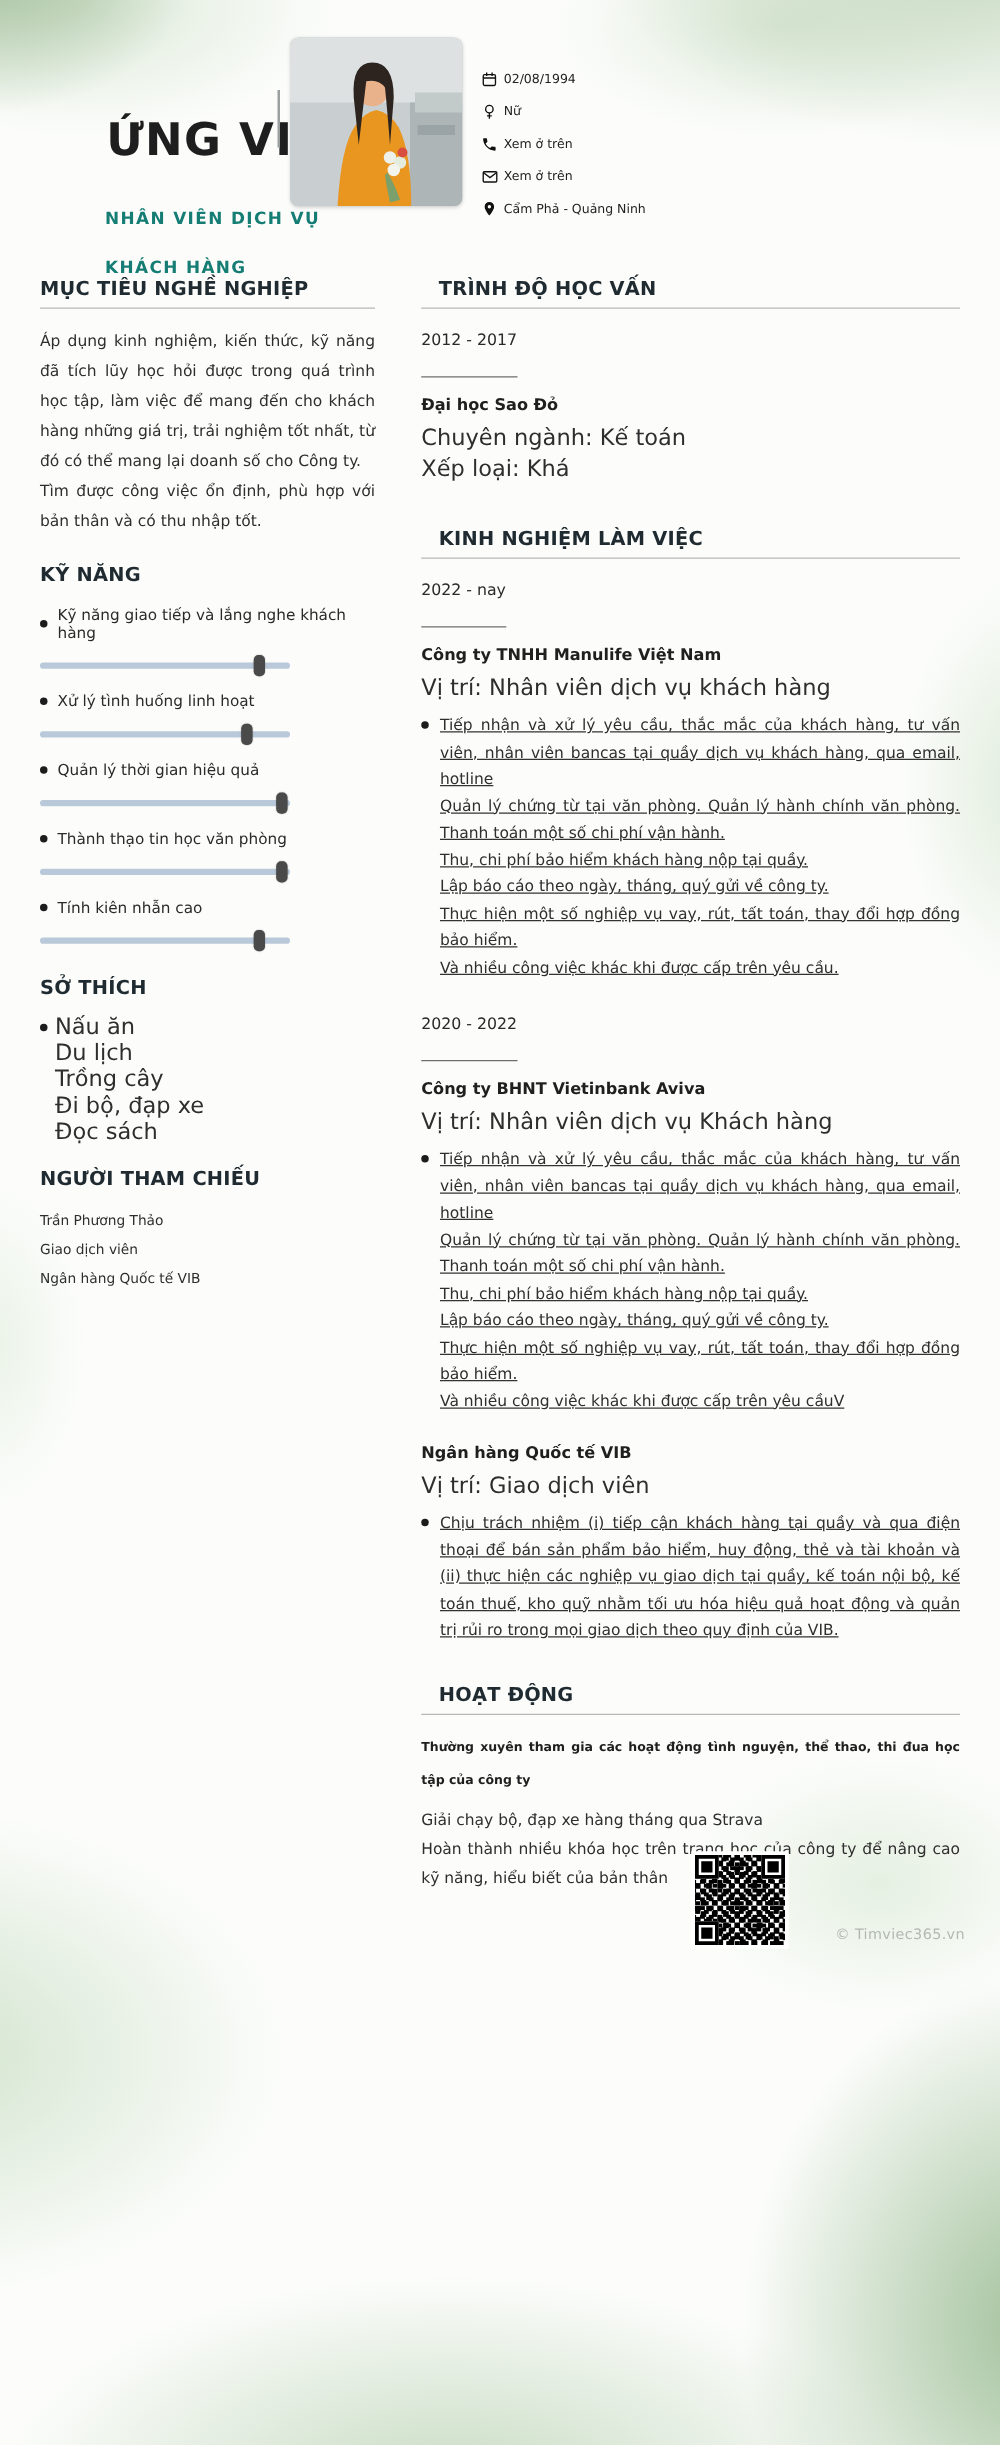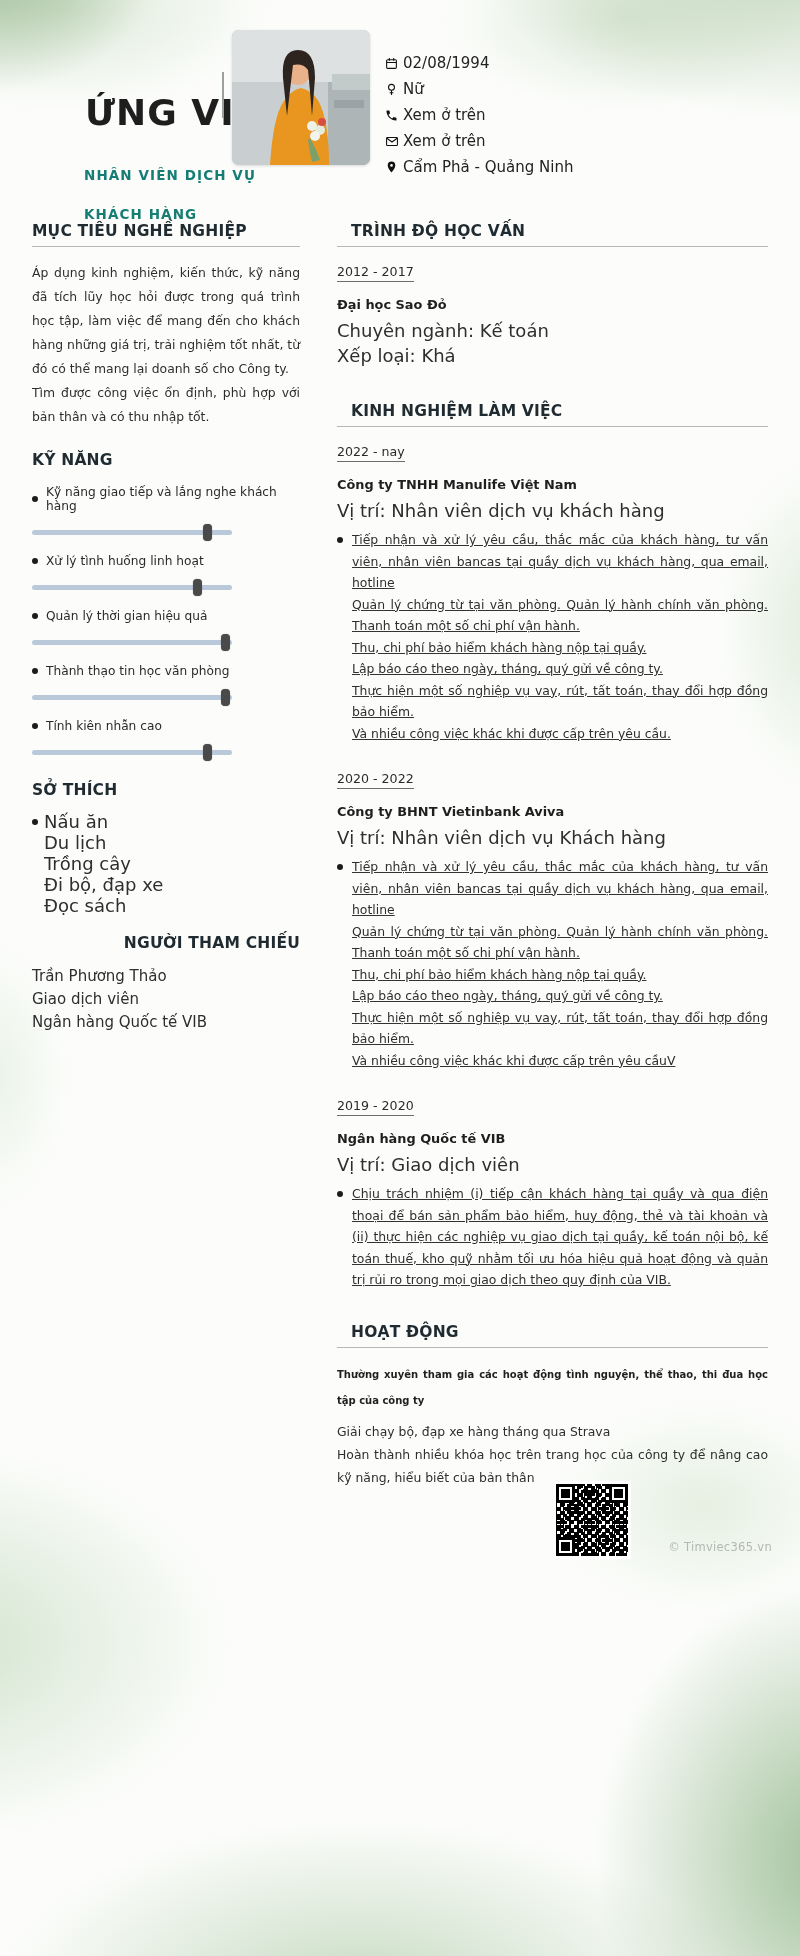--- a/index.html
+++ b/index.html
@@ -39,21 +39,21 @@
     color:#157d74; font-weight:700;
   }
   .photo {
     position:absolute; left:232px; top:30px; width:138px; height:135px;
     border-radius:7px; overflow:hidden; background:#cdd3d4;
     box-shadow:0 1px 3px rgba(0,0,0,.15);
   }
   .info-list { position:absolute; left:385px; top:50px; list-style:none; }
   .info-row { display:flex; align-items:center; height:26px; }
   .info-ic { width:18px; flex:none; display:flex; align-items:center; }
-  .info-text { font-size:15px; color:#222; }
+  .info-text { font-size:10px; color:#222; }
 
   
   .columns { display:flex; padding:0 32px; margin-top:20px; }
   .col-left { width:268px; flex:none; }
   .col-right { flex:1; margin-left:37px; }
 
   .h-section {
     font-size:15.5px; font-weight:bold; color:#1f2b31; letter-spacing:.2px;
   }
   .ruled { border-bottom:1px solid #b7b7b3; padding-bottom:6px; margin-bottom:14px; }
@@ -70,27 +70,27 @@
   .slider { position:relative; width:200px; height:17px; }
   .track { position:absolute; left:0; right:0; top:6px; height:5px; border-radius:3px; background:#b9c9da; }
   .handle { position:absolute; top:0; width:9px; height:17px; border-radius:4px; background:#4a4a4a; box-shadow:0 0 1px rgba(0,0,0,.5); }
 
   
   .hobbies-title { margin-top:20px; margin-bottom:12px; }
   .hobby-list { list-style:none; }
   .hobby { display:flex; align-items:center; font-size:18px; line-height:21px; color:#2e2e2e; }
   .hobby .dot { margin-right:6px; }
   .hobby .dot.hidden { visibility:hidden; }
-  .refs-title { margin-top:18px; margin-bottom:13px;text-align:right; }
-  .ref-line { font-size:15px; line-height:23px; color:#2e2e2e; }
+  .refs-title { margin-top:18px; margin-bottom:13px; }
+  .ref-line { font-size:11px; line-height:23px; color:#2e2e2e; }
 
   
   .period {
     display:inline-block; font-size:12.6px; color:#2a2a2a;
-    border-bottom:1px solid #6d6d6d; padding-bottom:2px; margin-bottom:15px;
+    border-bottom:1px solid #6d6d6d; padding-bottom:22px; margin-bottom:15px;
   }
   .edu-school, .company { font-size:12.9px; font-weight:bold; color:#1f1f1f; margin-bottom:8px; }
   .edu-line, .position { font-size:18px; line-height:21px; color:#2e2e2e; margin-bottom:4px; }
   .exp-title { margin-top:36px; }
   .job { margin-top:8px; }
   .job + .job { margin-top:24px; }
   .position { margin-bottom:8px; }
   .desc { padding-left:15px;text-decoration:underline; }
   .desc p { font-size:12.4px; line-height:21.5px; text-align:justify; color:#2e2e2e; }
   .desc p.bullet { position:relative; }
@@ -320,21 +320,20 @@
           <p class="bullet">Tiếp nhận và xử lý yêu cầu, thắc mắc của khách hàng, tư vấn viên, nhân viên bancas tại quầy dịch vụ khách hàng, qua email, hotline</p>
           <p>Quản lý chứng từ tại văn phòng. Quản lý hành chính văn phòng. Thanh toán một số chi phí vận hành.</p>
           <p>Thu, chi phí bảo hiểm khách hàng nộp tại quầy.</p>
           <p>Lập báo cáo theo ngày, tháng, quý gửi về công ty.</p>
           <p>Thực hiện một số nghiệp vụ vay, rút, tất toán, thay đổi hợp đồng bảo hiểm.</p>
           <p>Và nhiều công việc khác khi được cấp trên yêu cầuV</p>
         </div>
       </div>
 
       <div class="job">
-        <div><span class="period">2019 - 2020</span></div>
         <div class="company">Ngân hàng Quốc tế VIB</div>
         <div class="position">Vị trí: Giao dịch viên</div>
         <div class="desc">
           <p class="bullet">Chịu trách nhiệm (i) tiếp cận khách hàng tại quầy và qua điện thoại để bán sản phẩm bảo hiểm, huy động, thẻ và tài khoản và (ii) thực hiện các nghiệp vụ giao dịch tại quầy, kế toán nội bộ, kế toán thuế, kho quỹ nhằm tối ưu hóa hiệu quả hoạt động và quản trị rủi ro trong mọi giao dịch theo quy định của VIB.</p>
         </div>
       </div>
 
       <h2 class="h-section ruled act-title">HOẠT ĐỘNG</h2>
       <p class="act-highlight">Thường xuyên tham gia các hoạt động tình nguyện, thể thao, thi đua học tập của công ty</p>
       <p class="act-line">Giải chạy bộ, đạp xe hàng tháng qua Strava</p>

